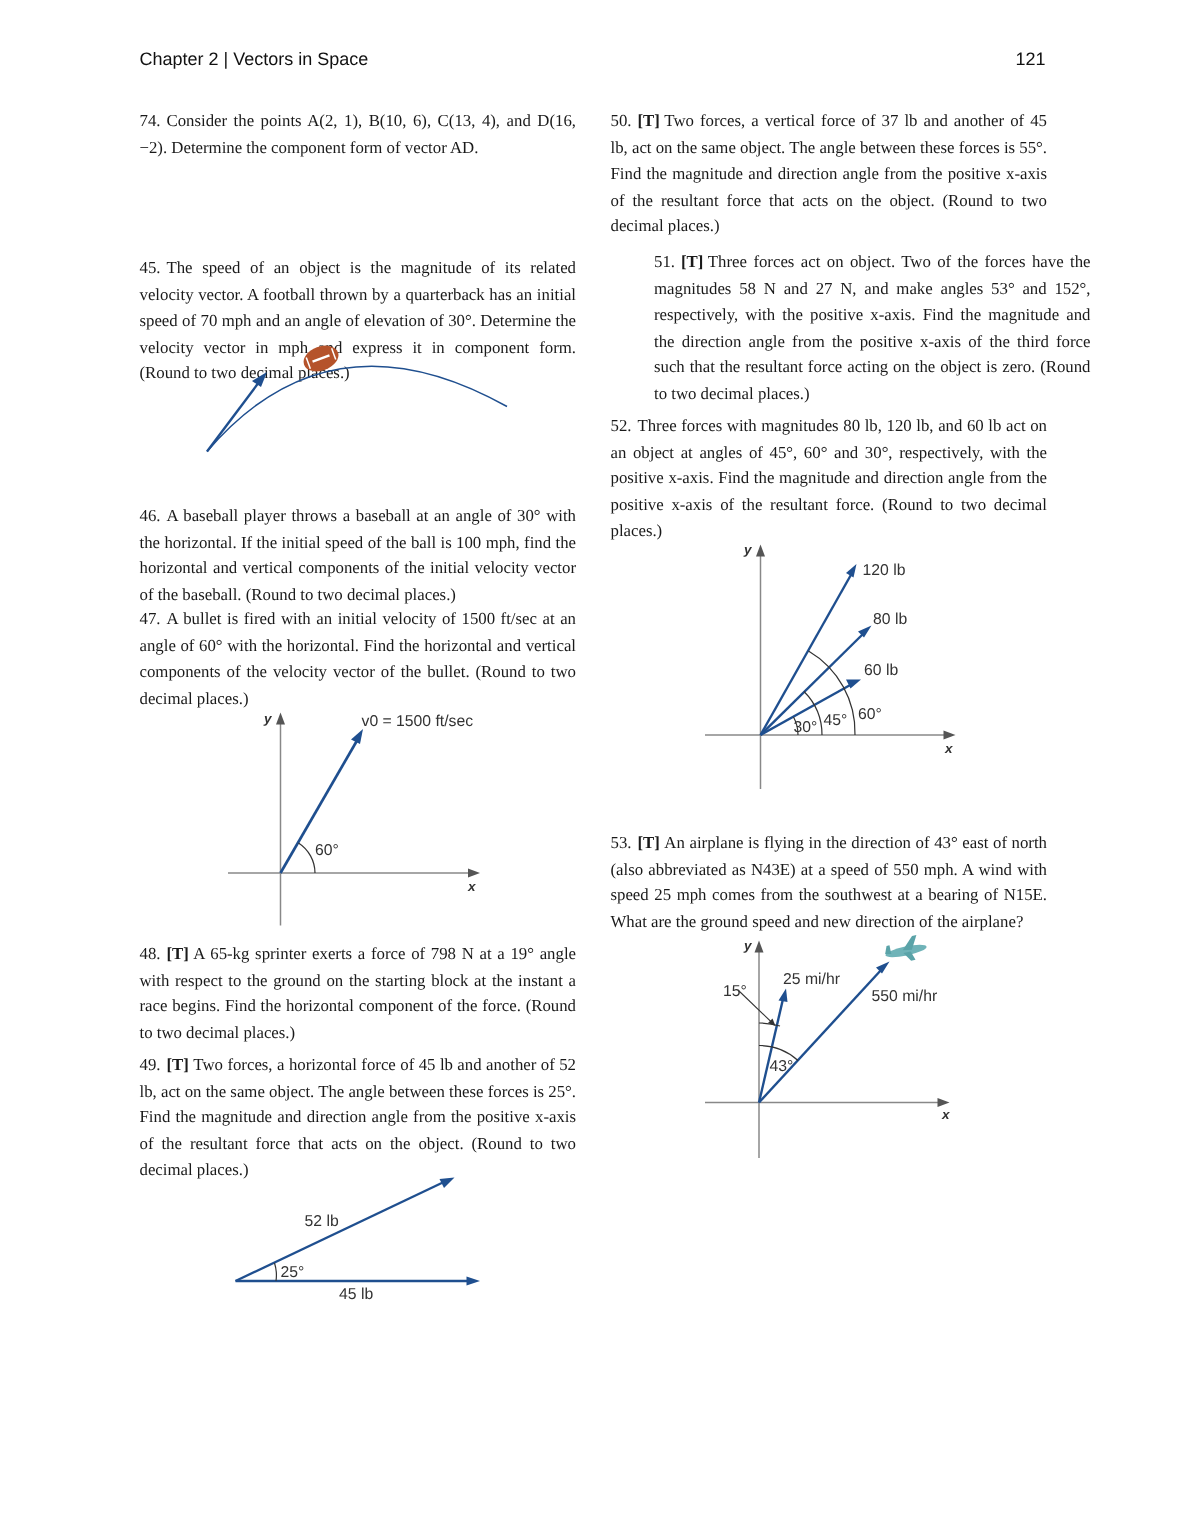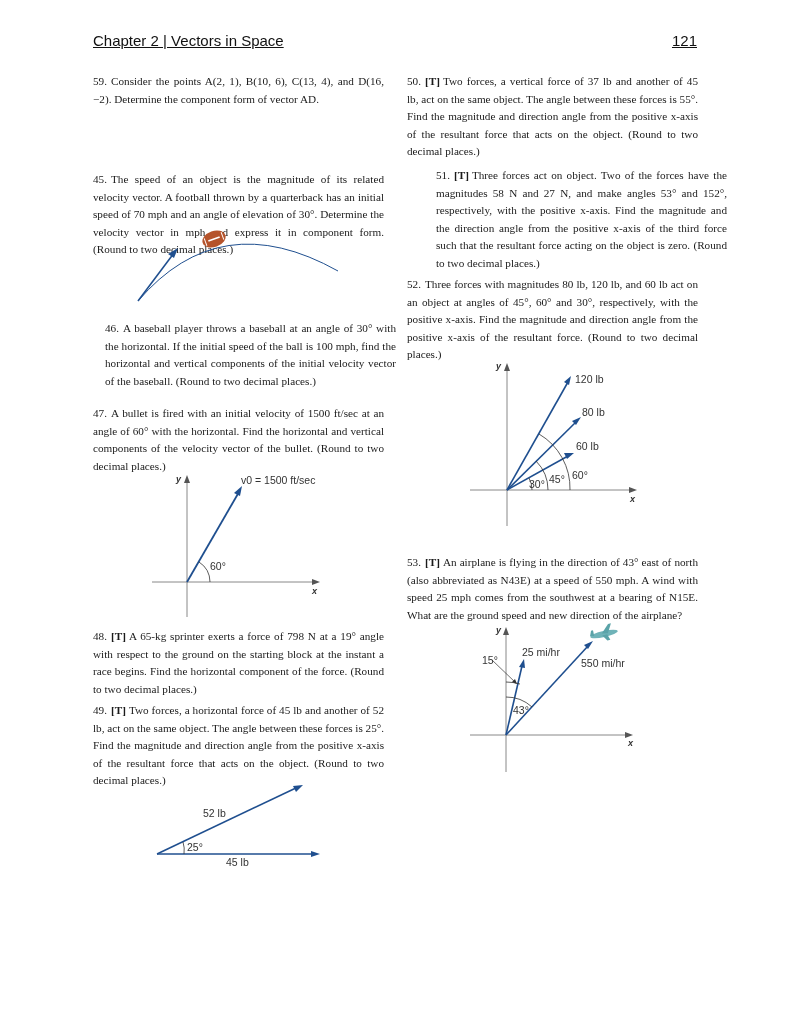--- a/index.html
+++ b/index.html
@@ -1,54 +1,54 @@
 <!DOCTYPE html>
 <html><head>
 <meta charset="utf-8">
 <style>
   html, body { margin:0; padding:0; background:#ffffff; }
   body { width:791px; height:1024px; position:relative; overflow:hidden; color:#222; }
-  .hdr { position:absolute; top:32px; font-family:"Liberation Sans", sans-serif; font-size:15px; color:#111;text-decoration:underline; }
+  .hdr { position:absolute; top:32px; font-family:"Liberation Sans", sans-serif; font-size:12px; color:#111; }
   .hdr-left { left:93px; }
   .hdr-right { right:94px;text-align:right; }
   .prob { position:absolute; font-family:"Liberation Serif", serif; font-size:11.2px; line-height:17.5px; text-align:justify; color:#1a1a1a; }
   .col-l { left:93px; width:291px; }
   .col-r { left:407px; width:291px; }
   .prob .n { margin-right:4px; }
   .prob .t { font-weight:bold; margin-right:3px; }
   svg { position:absolute; overflow:visible; }
   .lbl { font-family:"Liberation Sans", sans-serif; font-size:10.5px; fill:#333; }
   .axl { font-family:"Liberation Sans", sans-serif; font-size:9px; font-weight:bold; font-style:italic; fill:#333; }
 </style>
 </head>
 <body>
 
 <div class="hdr hdr-left">Chapter 2 | Vectors in Space</div>
 <div class="hdr hdr-right">121</div>
 
 <div class="prob col-l" style="top:73px;">
-  <span class="n">59.</span><span>Consider the points A(2, 1), B(10, 6), C(13, 4), and D(16, −2). Determine the component form of vector AD.</span>
+  <span class="n">74.</span><span>Consider the points A(2, 1), B(10, 6), C(13, 4), and D(16, −2). Determine the component form of vector AD.</span>
 </div>
 <div class="prob col-l" style="top:150px;margin-top:21px;">
   <span class="n">45.</span><span>The speed of an object is the magnitude of its related velocity vector. A football thrown by a quarterback has an initial speed of 70 mph and an angle of elevation of 30°. Determine the velocity vector in mph and express it in component form. (Round to two decimal places.)</span>
 </div>
 
 <svg style="left:130px; top:225px;" width="220" height="85">
   <path d="M8,76 Q90,-20 208,46" fill="none" stroke="#1f4f8f" stroke-width="1"></path>
   <line x1="8" y1="76" x2="44" y2="28" stroke="#1f4f8f" stroke-width="1.6"></line>
   <polygon points="48,23 38,29 44,33" fill="#1f4f8f"></polygon>
   <g transform="translate(84,14) rotate(-20)">
     <ellipse cx="0" cy="0" rx="12" ry="8" fill="#b5532b"></ellipse>
     <line x1="-6" y1="0" x2="6" y2="0" stroke="#fff" stroke-width="1.6"></line>
     <line x1="-9" y1="-4" x2="-9" y2="4" stroke="#fff" stroke-width="1"></line>
     <line x1="9" y1="-4" x2="9" y2="4" stroke="#fff" stroke-width="1"></line>
   </g>
 </svg>
 
-<div class="prob col-l" style="top:320px;margin-left:12px;">
+<div class="prob col-l" style="top:336px;">
   <span class="n">46.</span><span>A baseball player throws a baseball at an angle of 30° with the horizontal. If the initial speed of the ball is 100 mph, find the horizontal and vertical components of the initial velocity vector of the baseball. (Round to two decimal places.)</span>
 </div>
 <div class="prob col-l" style="top:405px;">
   <span class="n">47.</span><span>A bullet is fired with an initial velocity of 1500 ft/sec at an angle of 60° with the horizontal. Find the horizontal and vertical components of the velocity vector of the bullet. (Round to two decimal places.)</span>
 </div>
 
 <svg style="left:140px; top:472px;" width="200" height="150">
   <line x1="47" y1="8" x2="47" y2="145" stroke="#888" stroke-width="1"></line>
   <polygon points="47,3 44,11 50,11" fill="#555"></polygon>
   <line x1="12" y1="110" x2="175" y2="110" stroke="#888" stroke-width="1"></line>

